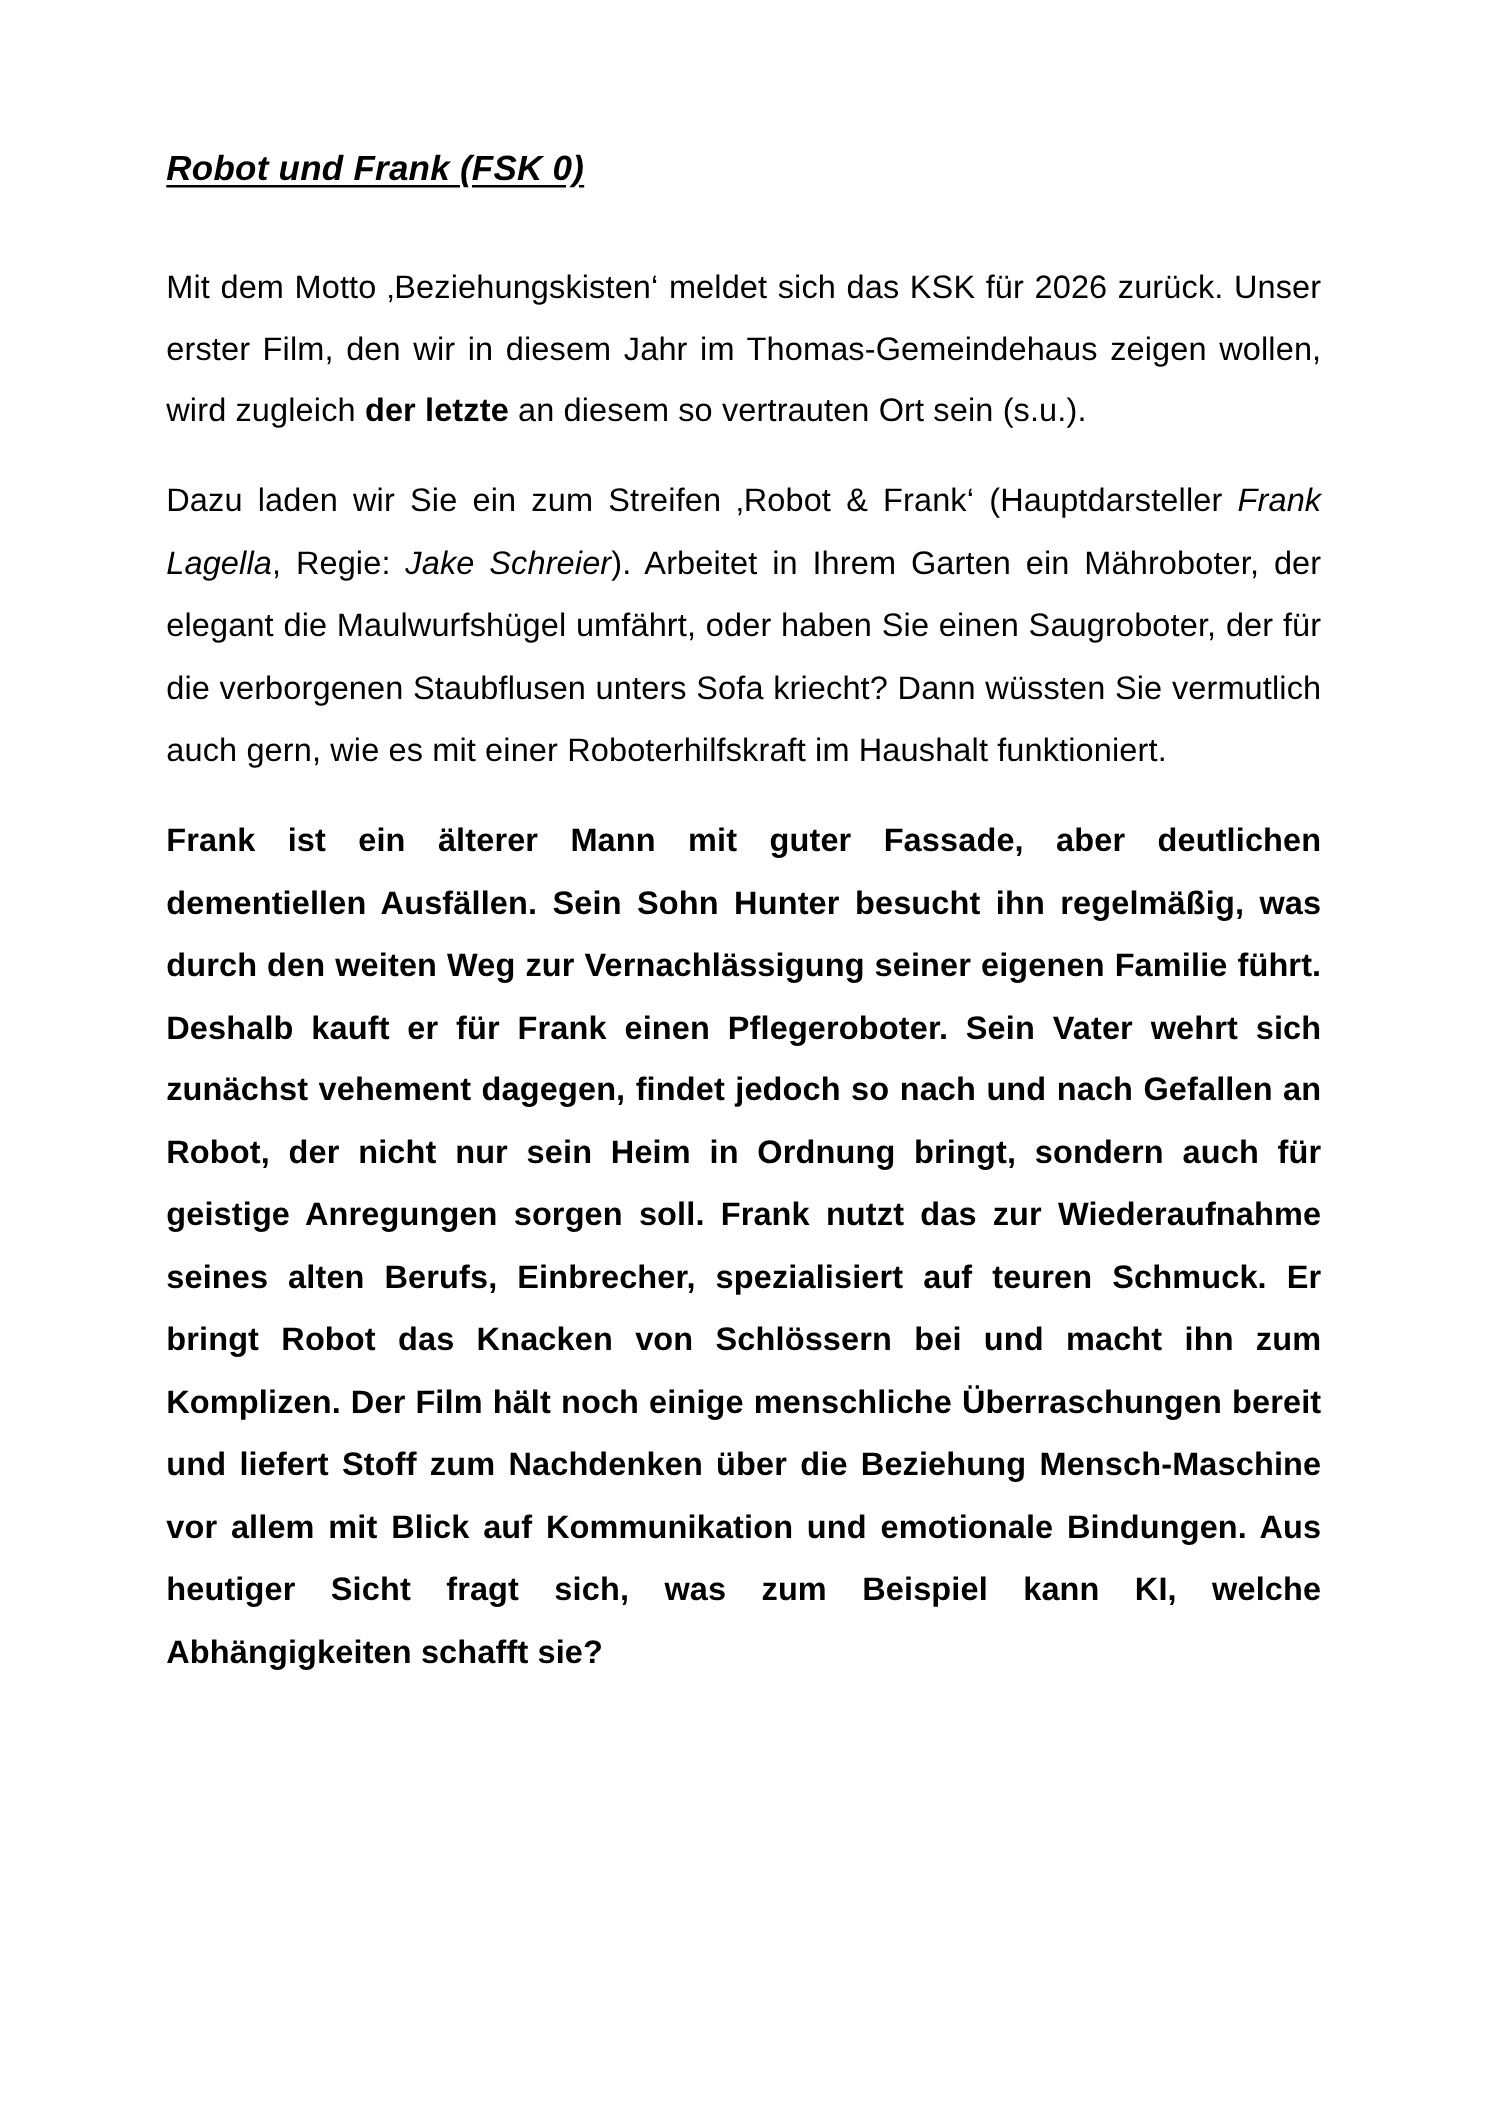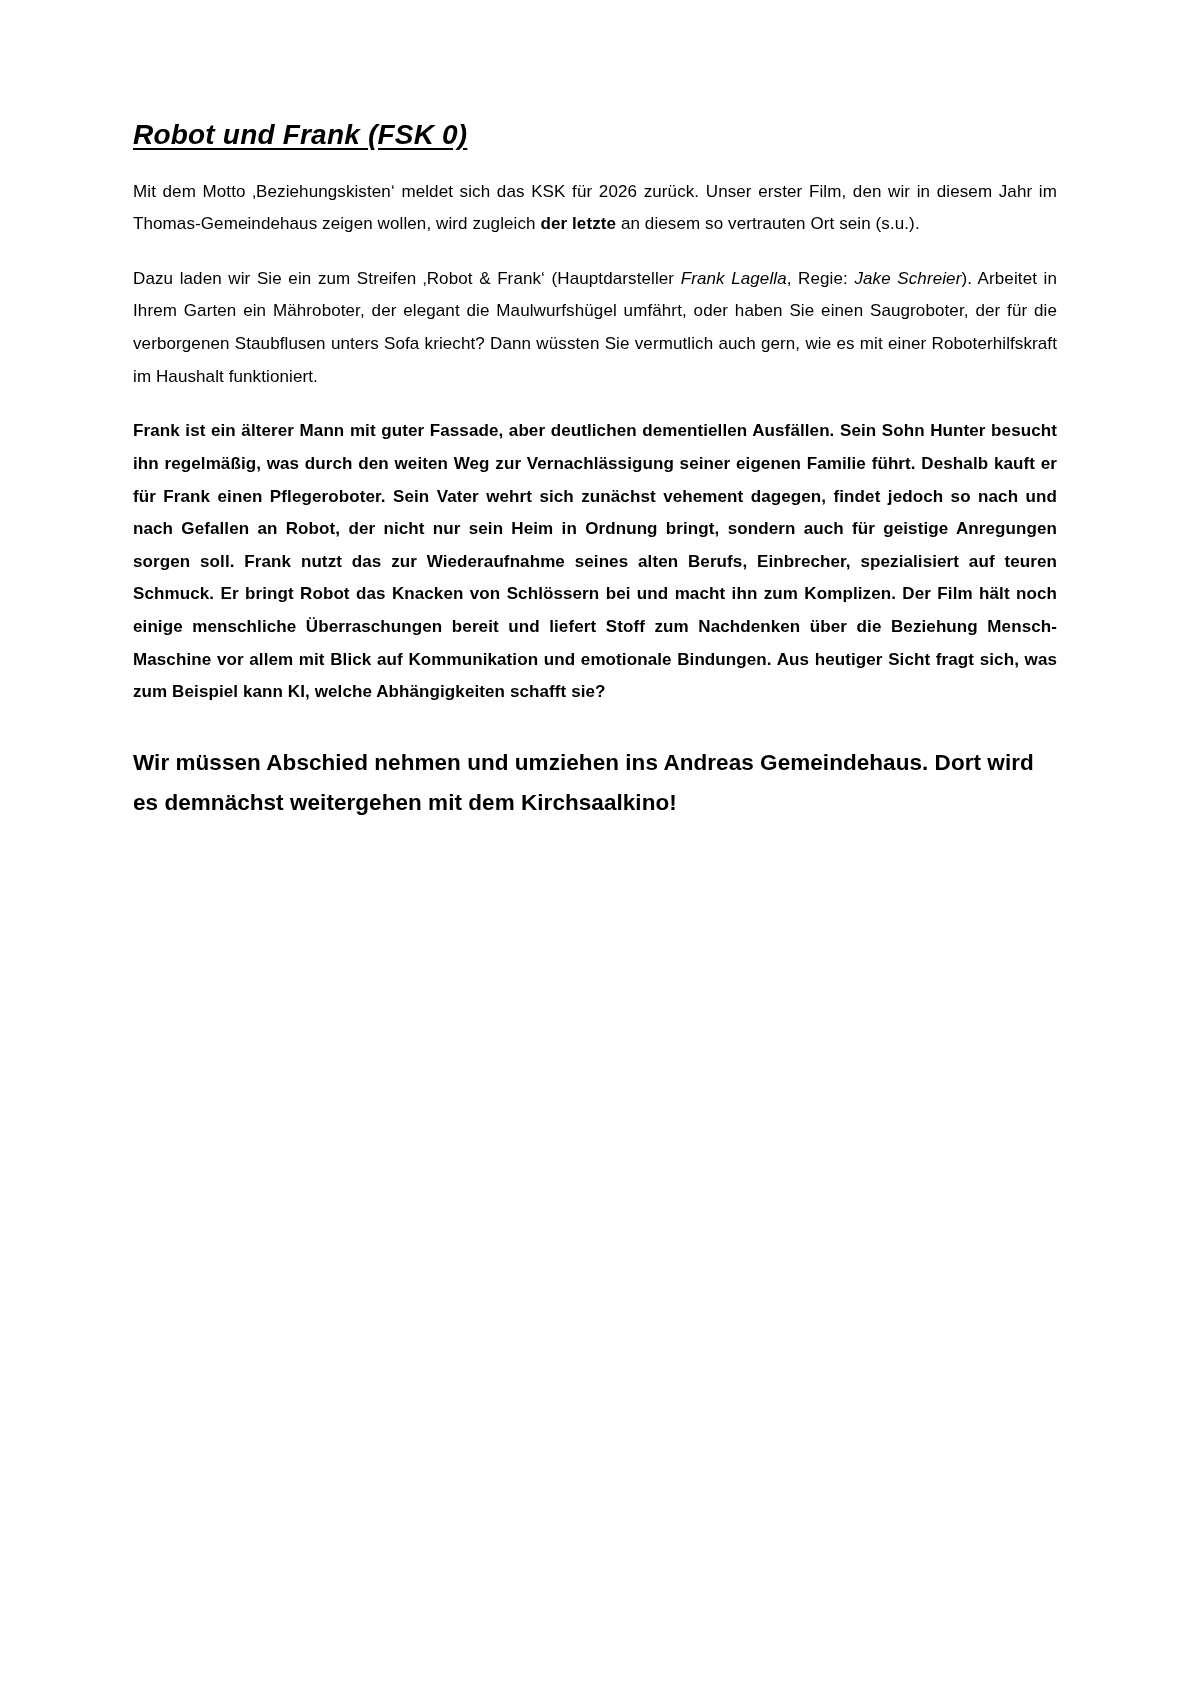--- a/index.html
+++ b/index.html
@@ -20,25 +20,25 @@
     padding: 118px 133px 0 133px;
     overflow: hidden;
   }
   .doc-title {
     font-size: 28px;
     font-weight: bold;
     font-style: italic;
     text-decoration: underline;
     text-underline-offset: 4px;
     letter-spacing: 0.2px;
-    margin: 0 0 24px 0;
+    margin: 0 0 53px 0;
     line-height: 1.2;
   }
   p.body-par {
-    font-size: 17px;
+    font-size: 26px;
     line-height: 1.92;
     text-align: justify;
     text-justify: inter-word;
     margin: 0 0 22px 0;
     letter-spacing: 0.1px;
   }
   p.body-par.tight-bottom {
     margin-bottom: 20px;
     font-weight: bold;
   }
@@ -68,15 +68,14 @@
   </p>
 
   <p class="body-par">
     <span>Dazu laden wir Sie ein zum Streifen ‚Robot &amp; Frank‘ (Hauptdarsteller </span><em>Frank Lagella</em><span>, Regie: </span><em>Jake Schreier</em><span>). Arbeitet in Ihrem Garten ein Mähroboter, der elegant die Maulwurfshügel umfährt, oder haben Sie einen Saugroboter, der für die verborgenen Staubflusen unters Sofa kriecht? Dann wüssten Sie vermutlich auch gern, wie es mit einer Roboterhilfskraft im Haushalt funktioniert.</span>
   </p>
 
   <p class="body-par tight-bottom">
     <span>Frank ist ein älterer Mann mit guter Fassade, aber deutlichen dementiellen Ausfällen. Sein Sohn Hunter besucht ihn regelmäßig, was durch den weiten Weg zur Vernachlässigung seiner eigenen Familie führt. Deshalb kauft er für Frank einen Pflegeroboter. Sein Vater wehrt sich zunächst vehement dagegen, findet jedoch so nach und nach Gefallen an Robot, der nicht nur sein Heim in Ordnung bringt, sondern auch für geistige Anregungen sorgen soll. Frank nutzt das zur Wiederaufnahme seines alten Berufs, Einbrecher, spezialisiert auf teuren Schmuck. Er bringt Robot das Knacken von Schlössern bei und macht ihn zum Komplizen. Der Film hält noch einige menschliche Überraschungen bereit und liefert Stoff zum Nachdenken über die Beziehung Mensch-Maschine vor allem mit Blick auf Kommunikation und emotionale Bindungen. Aus heutiger Sicht fragt sich, was zum Beispiel kann KI, welche Abhängigkeiten schafft sie?</span>
   </p>
 
-  <p class="par-closing">Wir müssen Abschied nehmen und umziehen ins Andreas Gemeindehaus. Dort wird es demnächst weitergehen mit dem Kirchsaalkino!</p>
 
 </div>
 
 </body></html>

